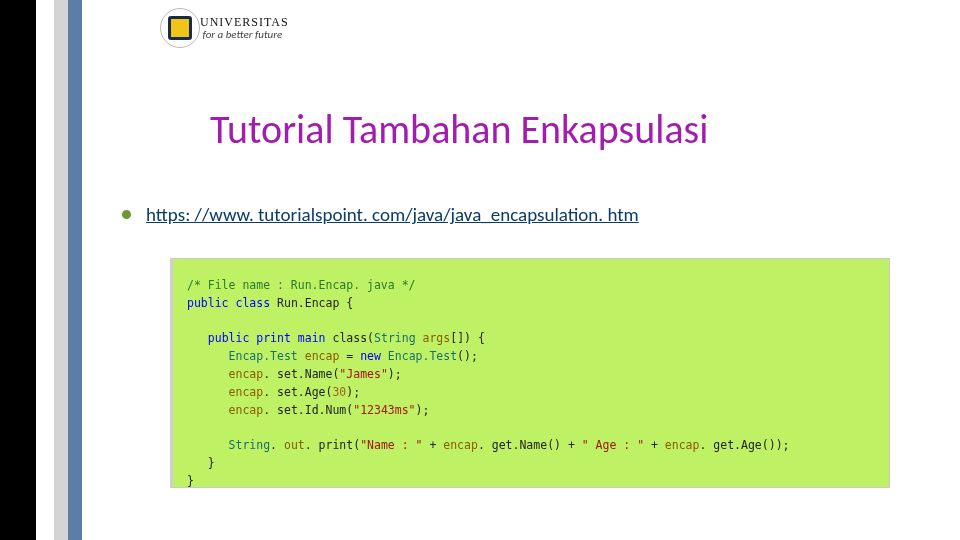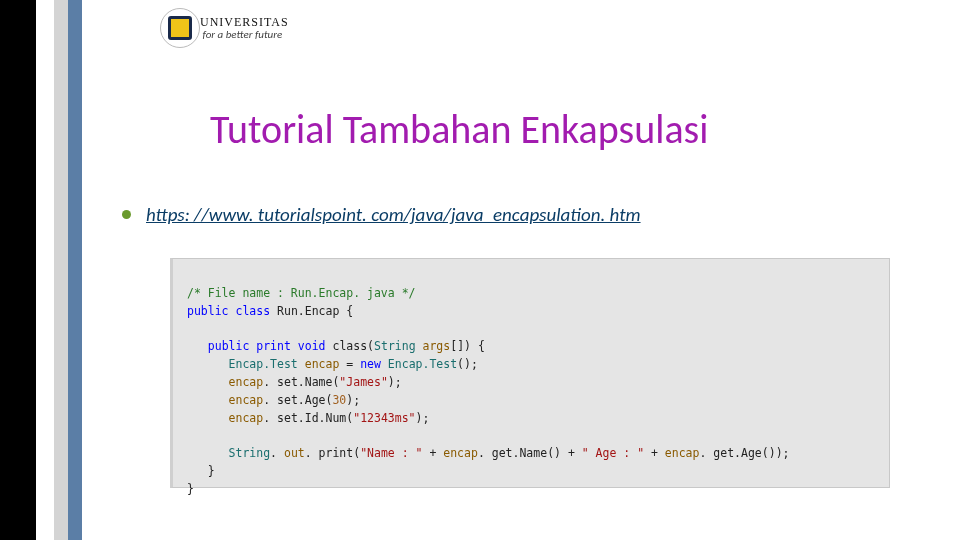--- a/index.html
+++ b/index.html
@@ -42,33 +42,32 @@
   .bullet {
     position:absolute; left:122px; top:210px;
     width:9px; height:9px; border-radius:50%;
     background:#6a9a2d;
   }
   .link {
     position:absolute; left:146px; top:203px;
     font-size:19px; color:#0b3d66;
     text-decoration:underline;
     font-family:Calibri,"Segoe UI",Arial,sans-serif;
-    font-style:italic;
   }
 
   .codebox {
     position:absolute; left:170px; top:258px;
     width:720px; height:230px;
     border:1px solid #c8c8c8;
-    padding:26px 8px 10px 14px;
+    padding:18px 8px 10px 14px;
     font-family:Consolas,Menlo,monospace;
     font-size:11.5px; line-height:1.55;
     color:#222; white-space:pre;
     border-left:3px solid #cfcfcf;
-    background:#e5e5e5;
+    background:#bef264;
   }
   .c-cmt  { color:#2a7a2a; }
   .c-kw   { color:#0000ff; }
   .c-cls  { color:#1a6e6e; }
   .c-str  { color:#a31515; }
   .c-num  { color:#a06020; }
   .c-var  { color:#8a5a00; }
 </style>
 </head>
 <body>
@@ -87,21 +86,21 @@
 </div>
 
 <div class="title">Tutorial Tambahan Enkapsulasi</div>
 
 <div class="bullet"></div>
 <a class="link">https: //www. tutorialspoint. com/java/java_encapsulation. htm</a>
 
 <div class="codebox"><span class="c-cmt">/* File name : Run.Encap. java */</span>
 <span class="c-kw">public</span> <span class="c-kw">class</span> <span>Run.Encap</span> {
 
-   <span class="c-kw">public</span> <span class="c-kw">print</span> <span class="c-kw">void</span> <span>class</span>(<span class="c-cls">String</span> <span class="c-var">args</span>[]) {
+   <span class="c-kw">public</span> <span class="c-kw">print</span> <span class="c-kw">main</span> <span>class</span>(<span class="c-cls">String</span> <span class="c-var">args</span>[]) {
       <span class="c-cls">Encap.Test</span> <span class="c-var">encap</span> = <span class="c-kw">new</span> <span class="c-cls">Encap.Test</span>();
       <span class="c-var">encap</span>. <span>set.Name</span>(<span class="c-str">"James"</span>);
       <span class="c-var">encap</span>. <span>set.Age</span>(<span class="c-num">30</span>);
       <span class="c-var">encap</span>. <span>set.Id.Num</span>(<span class="c-str">"12343ms"</span>);
 
       <span class="c-cls">String</span>. <span class="c-var">out</span>. <span>print</span>(<span class="c-str">"Name : "</span> + <span class="c-var">encap</span>. <span>get.Name</span>() + <span class="c-str">" Age : "</span> + <span class="c-var">encap</span>. <span>get.Age</span>());
    }
 }</div>
 
 </body></html>

